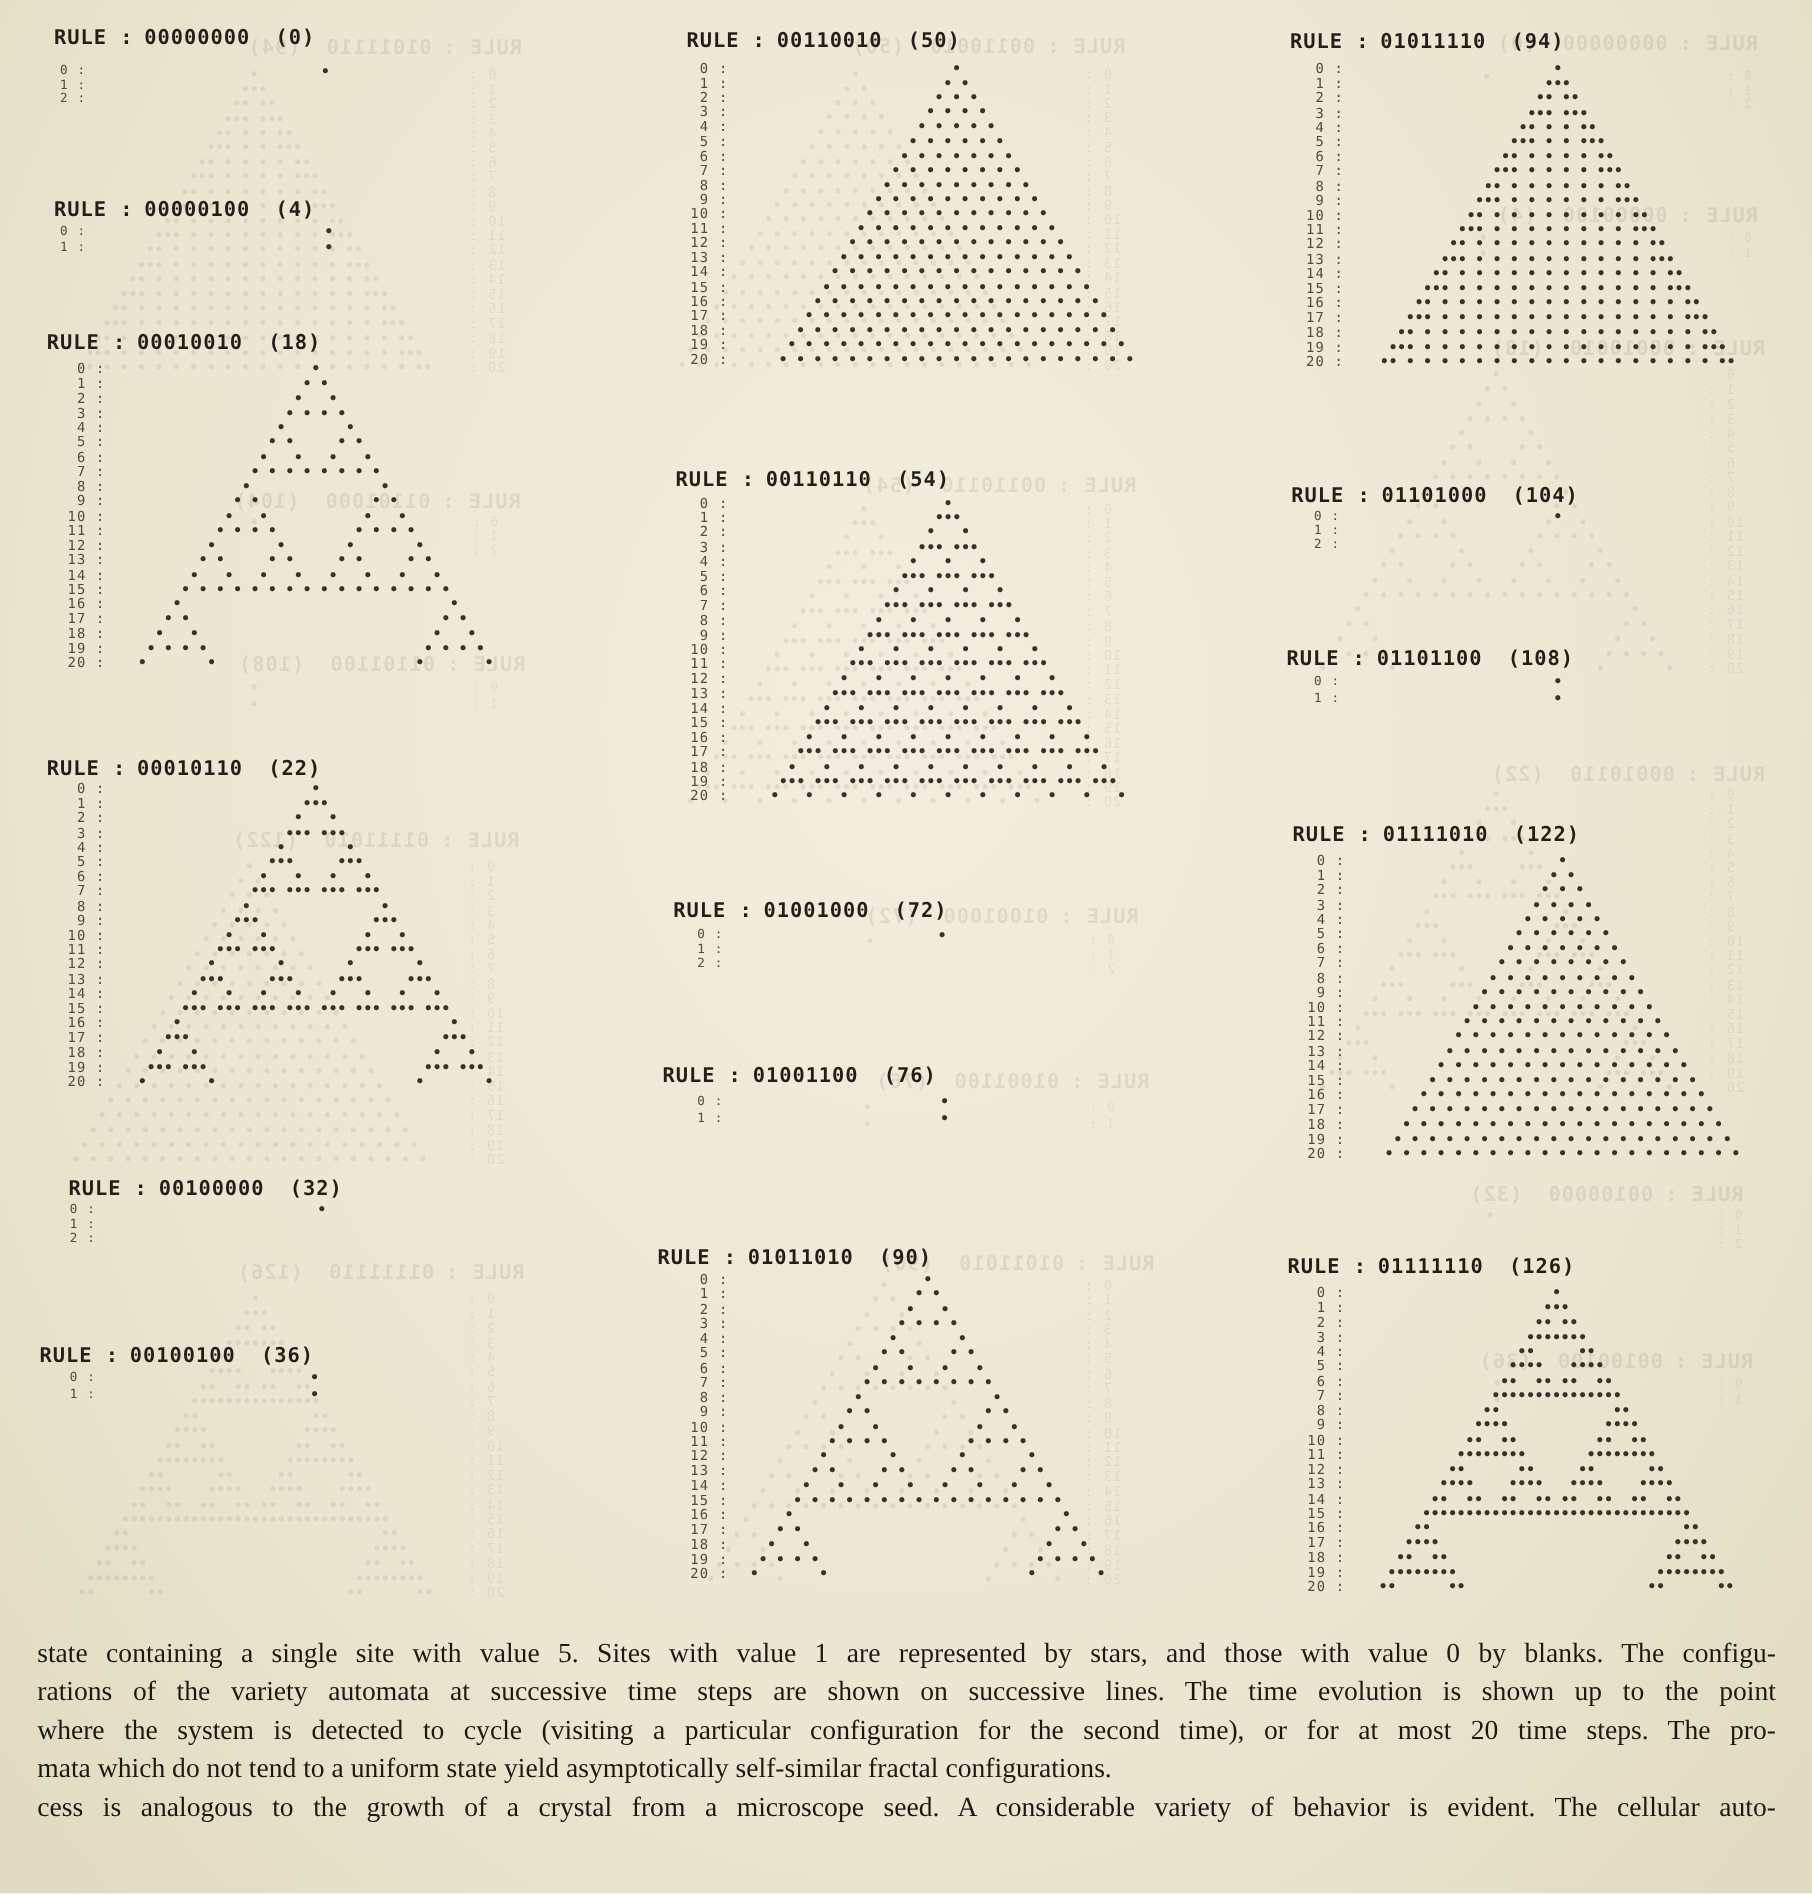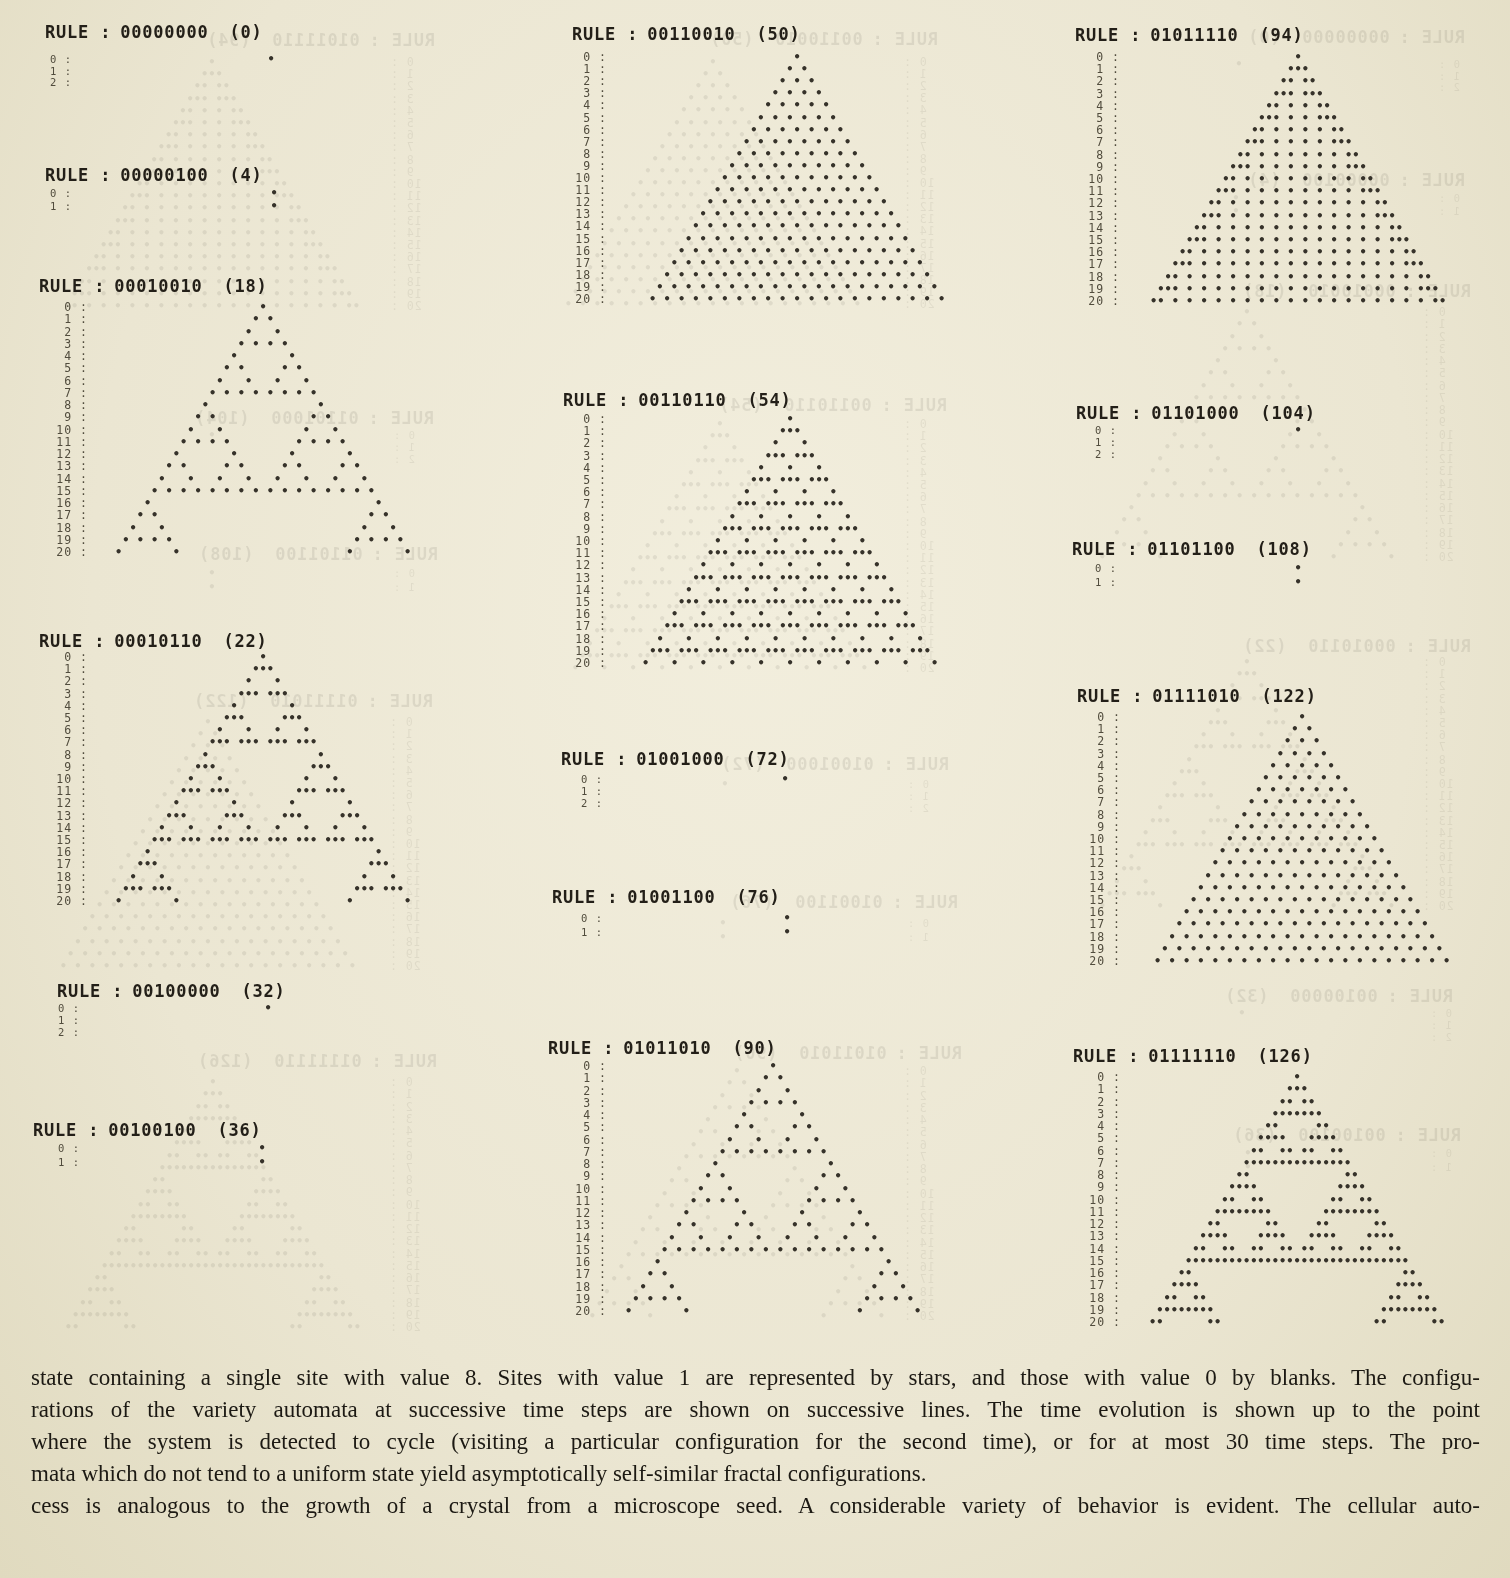--- a/index.html
+++ b/index.html
@@ -879,19 +879,19 @@
         <div class="ca-row-pattern" style="top: 1279.25px; left: 1149px; height: 12.25px; line-height: 12.25px;">   ••••                           ••••   </div>
         <div class="ca-row-label" style="top: 1291.5px; right: 389px; height: 12.25px; line-height: 12.25px; font-size: 11.5px;">18 :</div>
         <div class="ca-row-pattern" style="top: 1291.5px; left: 1149px; height: 12.25px; line-height: 12.25px;">  ••  ••                         ••  ••  </div>
         <div class="ca-row-label" style="top: 1303.75px; right: 389px; height: 12.25px; line-height: 12.25px; font-size: 11.5px;">19 :</div>
         <div class="ca-row-pattern" style="top: 1303.75px; left: 1149px; height: 12.25px; line-height: 12.25px;"> ••••••••                       •••••••• </div>
         <div class="ca-row-label" style="top: 1316px; right: 389px; height: 12.25px; line-height: 12.25px; font-size: 11.5px;">20 :</div>
         <div class="ca-row-pattern" style="top: 1316px; left: 1149px; height: 12.25px; line-height: 12.25px;">••      ••                     ••      ••</div>
       </div>
     </div>
   <div class="caption">
-      <div class="cap-line">state containing a single site with value 8.  Sites with value 1 are represented by stars, and those with value 0 by blanks.  The configu-</div>
+      <div class="cap-line">state containing a single site with value 5.  Sites with value 1 are represented by stars, and those with value 0 by blanks.  The configu-</div>
       <div class="cap-line">rations of the variety automata at successive time steps are shown on successive lines.  The time evolution is shown up to the point</div>
-      <div class="cap-line">where the system is detected to cycle (visiting a particular configuration for the second time), or for at most 30 time steps.  The pro-</div>
+      <div class="cap-line">where the system is detected to cycle (visiting a particular configuration for the second time), or for at most 20 time steps.  The pro-</div>
       <div class="cap-line last">mata which do not tend to a uniform state yield asymptotically self-similar fractal configurations.</div>
       <div class="cap-line">cess is analogous to the growth of a crystal from a microscope seed.  A considerable variety of behavior is evident.  The cellular auto-</div>
     </div>
 </div>
 
 </body></html>

